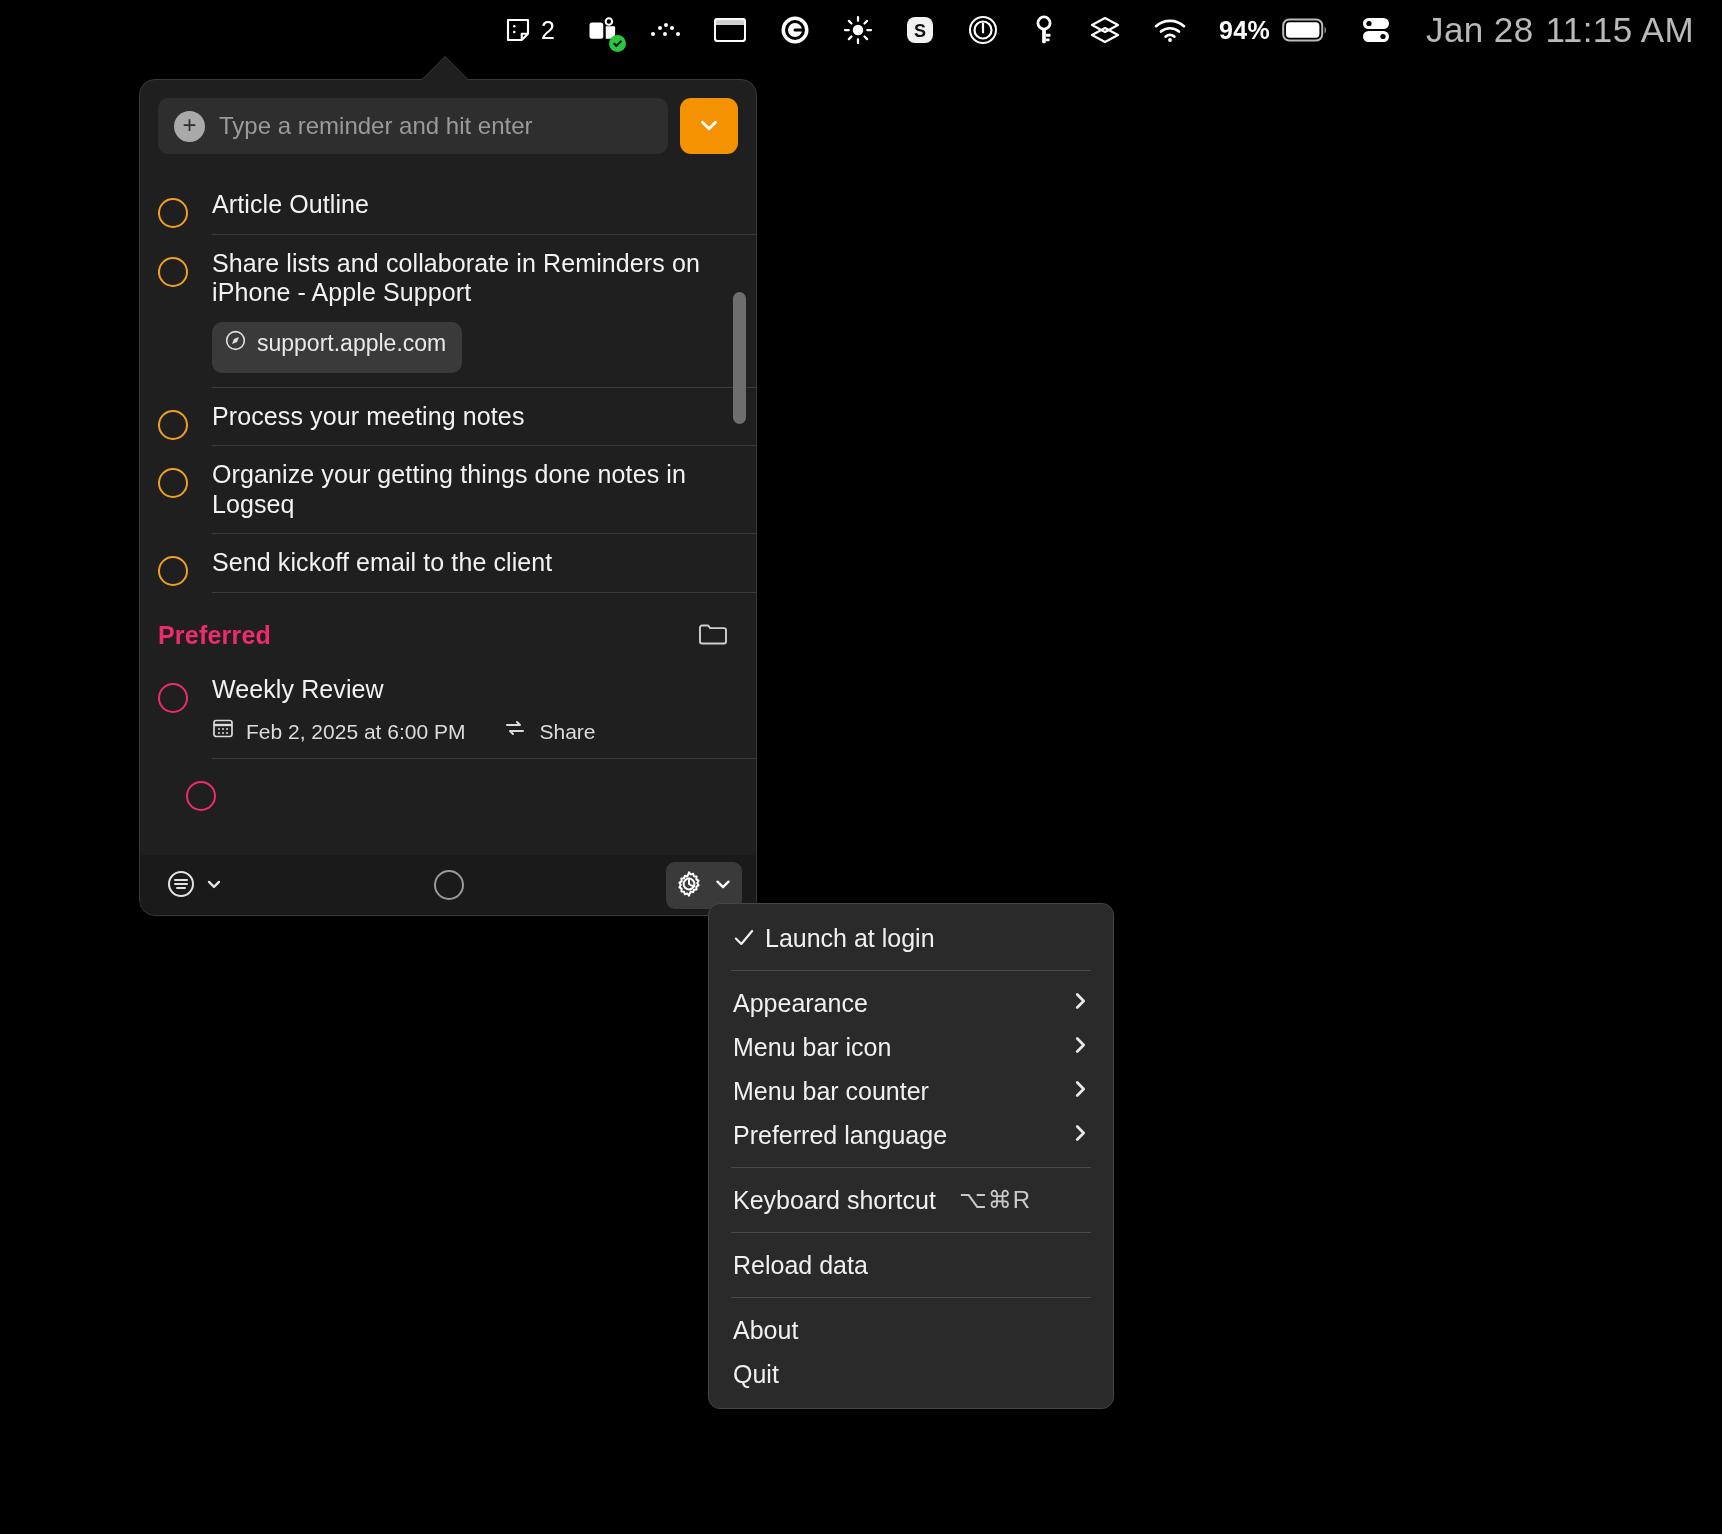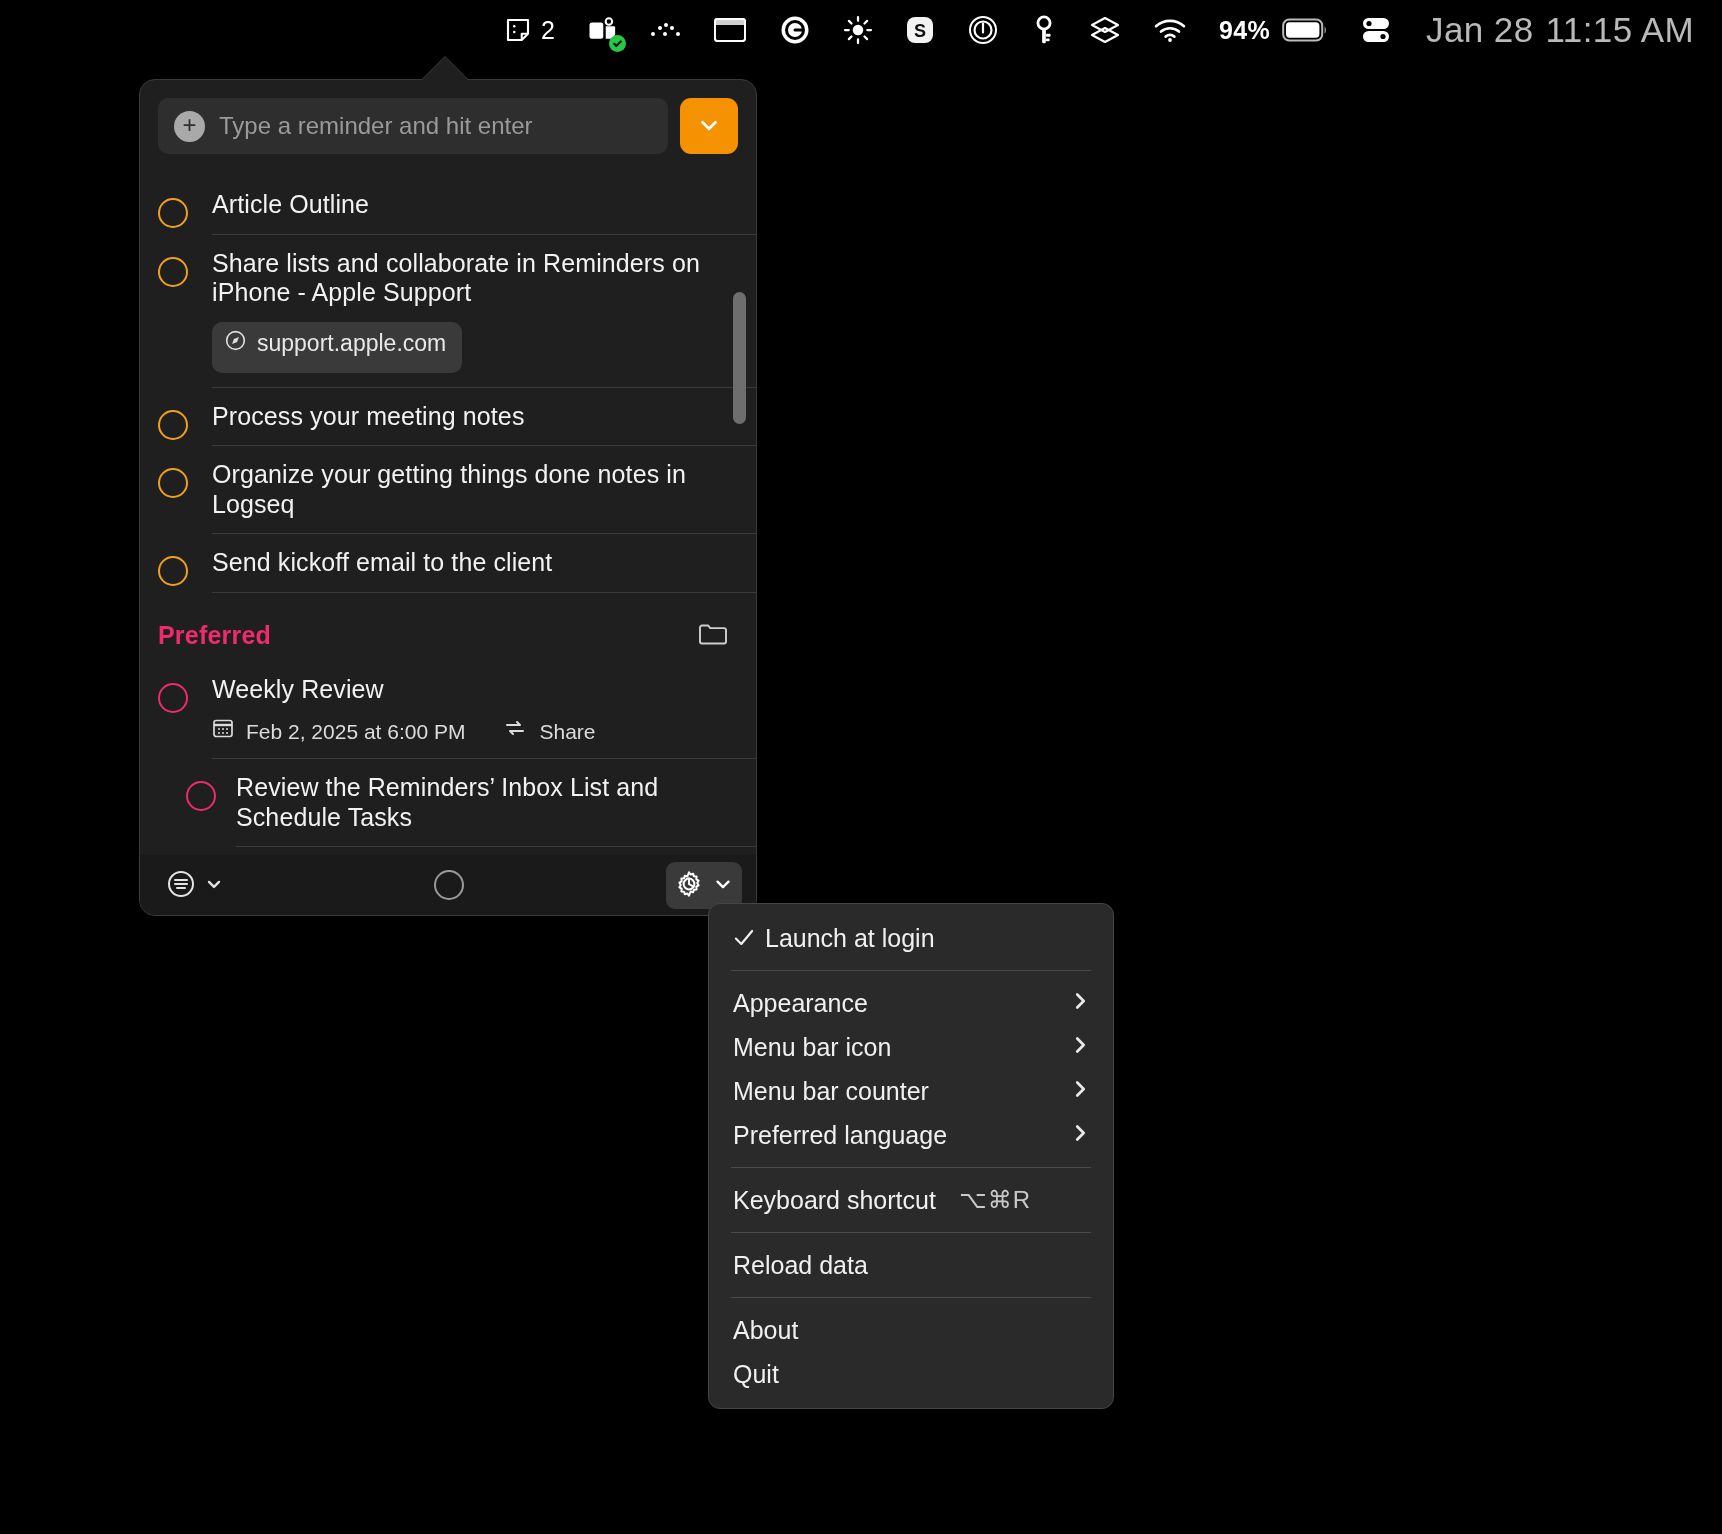--- a/index.html
+++ b/index.html
@@ -457,23 +457,20 @@
               </span>
               <span>Share</span>
             </div>
           </div>
         </div>
 
         <div class="item sub-item">
           <div class="item-circle">
               <div class="circ pink"></div>
             </div>
-          <div class="item-body">
-            <div class="item-title">Review the Reminders’ Inbox List and Schedule Tasks</div>
-          </div>
         </div>
 
       </div>
     </div>
 
     <div class="scrollbar"></div>
 
     <div class="footer">
       <div class="f-left">
         <button class="f-btn">

